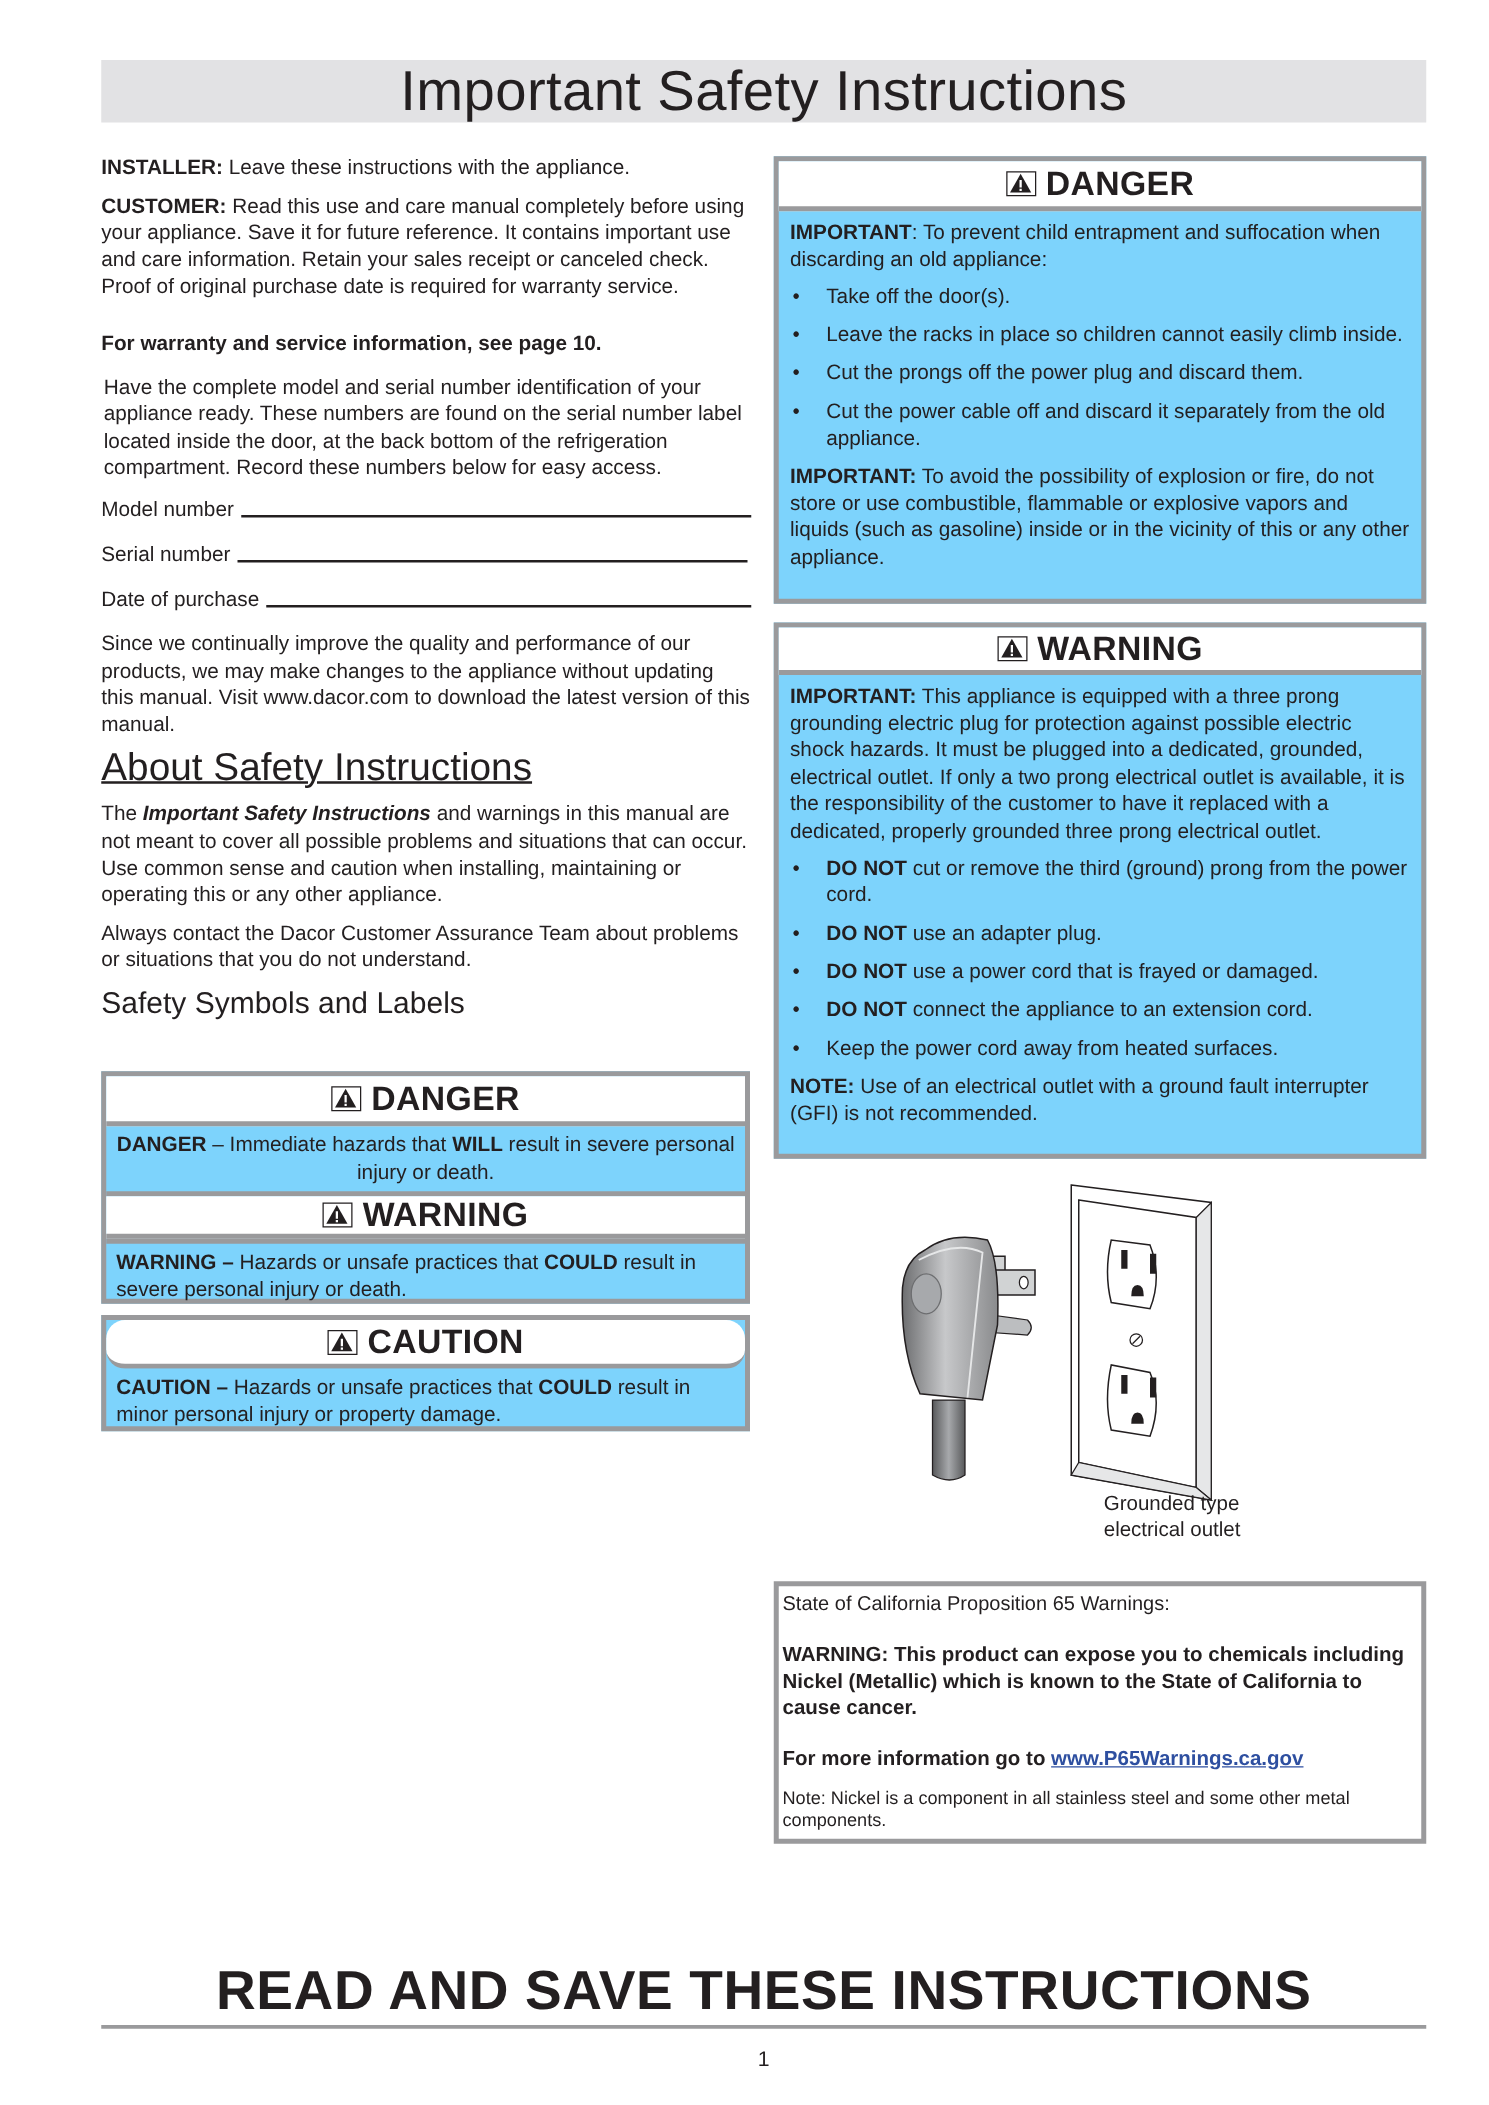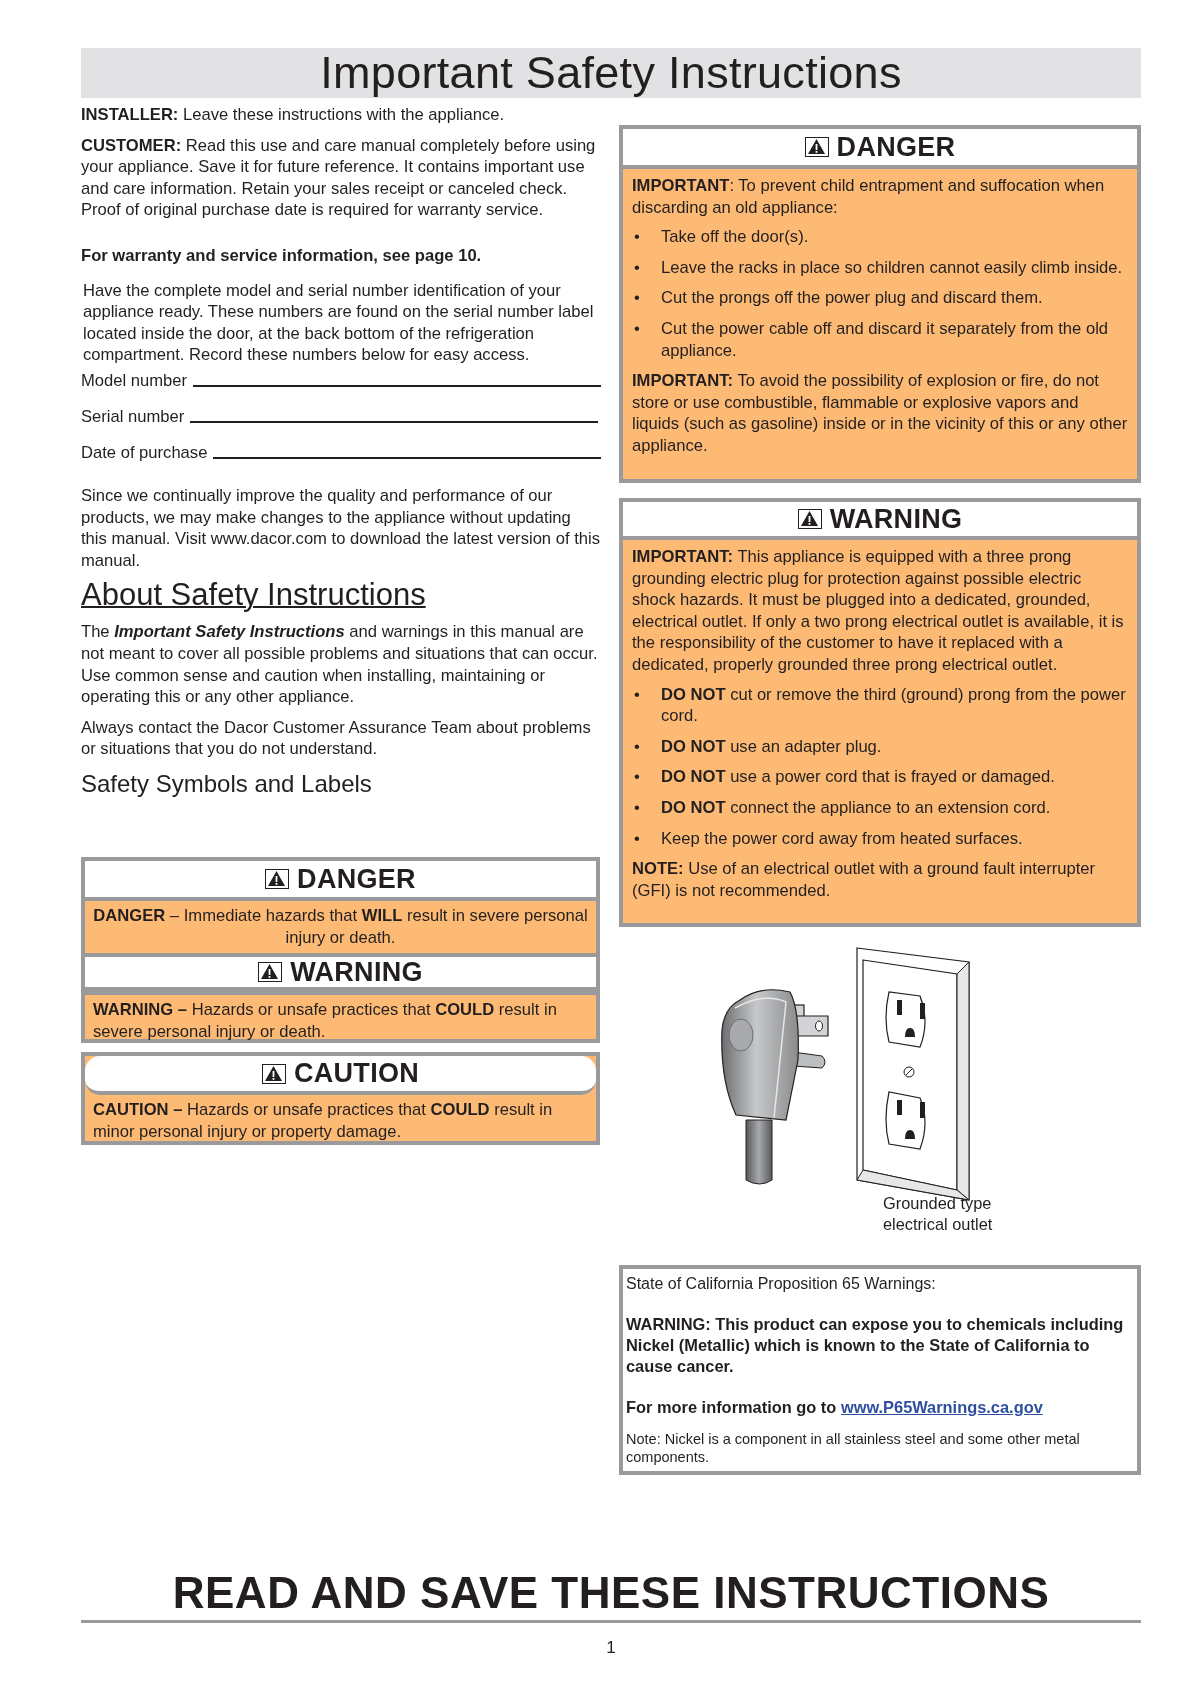--- a/index.html
+++ b/index.html
@@ -4,28 +4,28 @@
 <style>
   html, body { margin:0; padding:0; background:#ffffff; }
   body { width:1191px; height:1684px; position:relative; overflow:hidden;
          font-family:"Liberation Sans", sans-serif; color:#231f20; }
   .abs { position:absolute; }
   .title-bar { left:81px; top:48px; width:1060px; height:50px; background:#e2e2e4;
                display:flex; align-items:center; justify-content:center; }
   .title-bar span { font-size:45px; letter-spacing:0.3px; color:#231f20; }
   .p { font-size:16.6px; line-height:21.6px; margin:0; }
   .b { font-weight:bold; }
-  .left-col { left:81px; top:104px; width:520px; }
+  .left-col { left:81px; top:123px; width:520px; }
   .left-col .para { margin:0 0 9px 0; }
-  .field-row { display:flex; align-items:flex-start; height:36px; font-size:16.6px; }
+  .field-row { display:flex; align-items:center; height:36px; font-size:16.6px; }
   .field-row .line { flex:1; border-bottom:2px solid #231f20; margin-left:6px; height:14px; margin-bottom:4px; }
   .h2 { font-size:31px; text-decoration:underline; text-decoration-thickness:2px; margin:6px 0 8px 0; line-height:36px; }
   .h3 { font-size:24px; margin:8px 0 2px 0; line-height:30px; }
 
-  .box { position:absolute; border:4px solid #9a9a9c; background:#fdba74; box-sizing:border-box; }
+  .box { position:absolute; border:4px solid #9a9a9c; background:#7dd3fc; box-sizing:border-box; }
   .box-head { background:#ffffff; border-bottom:4px solid #9a9a9c; display:flex; align-items:center; justify-content:center; }
   .box-head .lbl { font-weight:bold; font-size:27px; letter-spacing:0.3px; margin-left:8px; }
   .tri { width:24px; height:20px; border:1.5px solid #231f20; background:#fff; position:relative; display:inline-block; box-sizing:border-box; }
   .tri svg { position:absolute; left:1px; top:0px; }
   .box-body { padding:6px 9px 6px 9px; }
   .box-body .p { margin:0 0 8px 0; }
   ul.bl { list-style:none; margin:0 0 8px 0; padding:0; }
   ul.bl li { position:relative; padding-left:29px; margin:0 0 9px 0; font-size:16.6px; line-height:21.6px; }
   ul.bl li::before { content:"•"; position:absolute; left:2px; top:0; }
 

